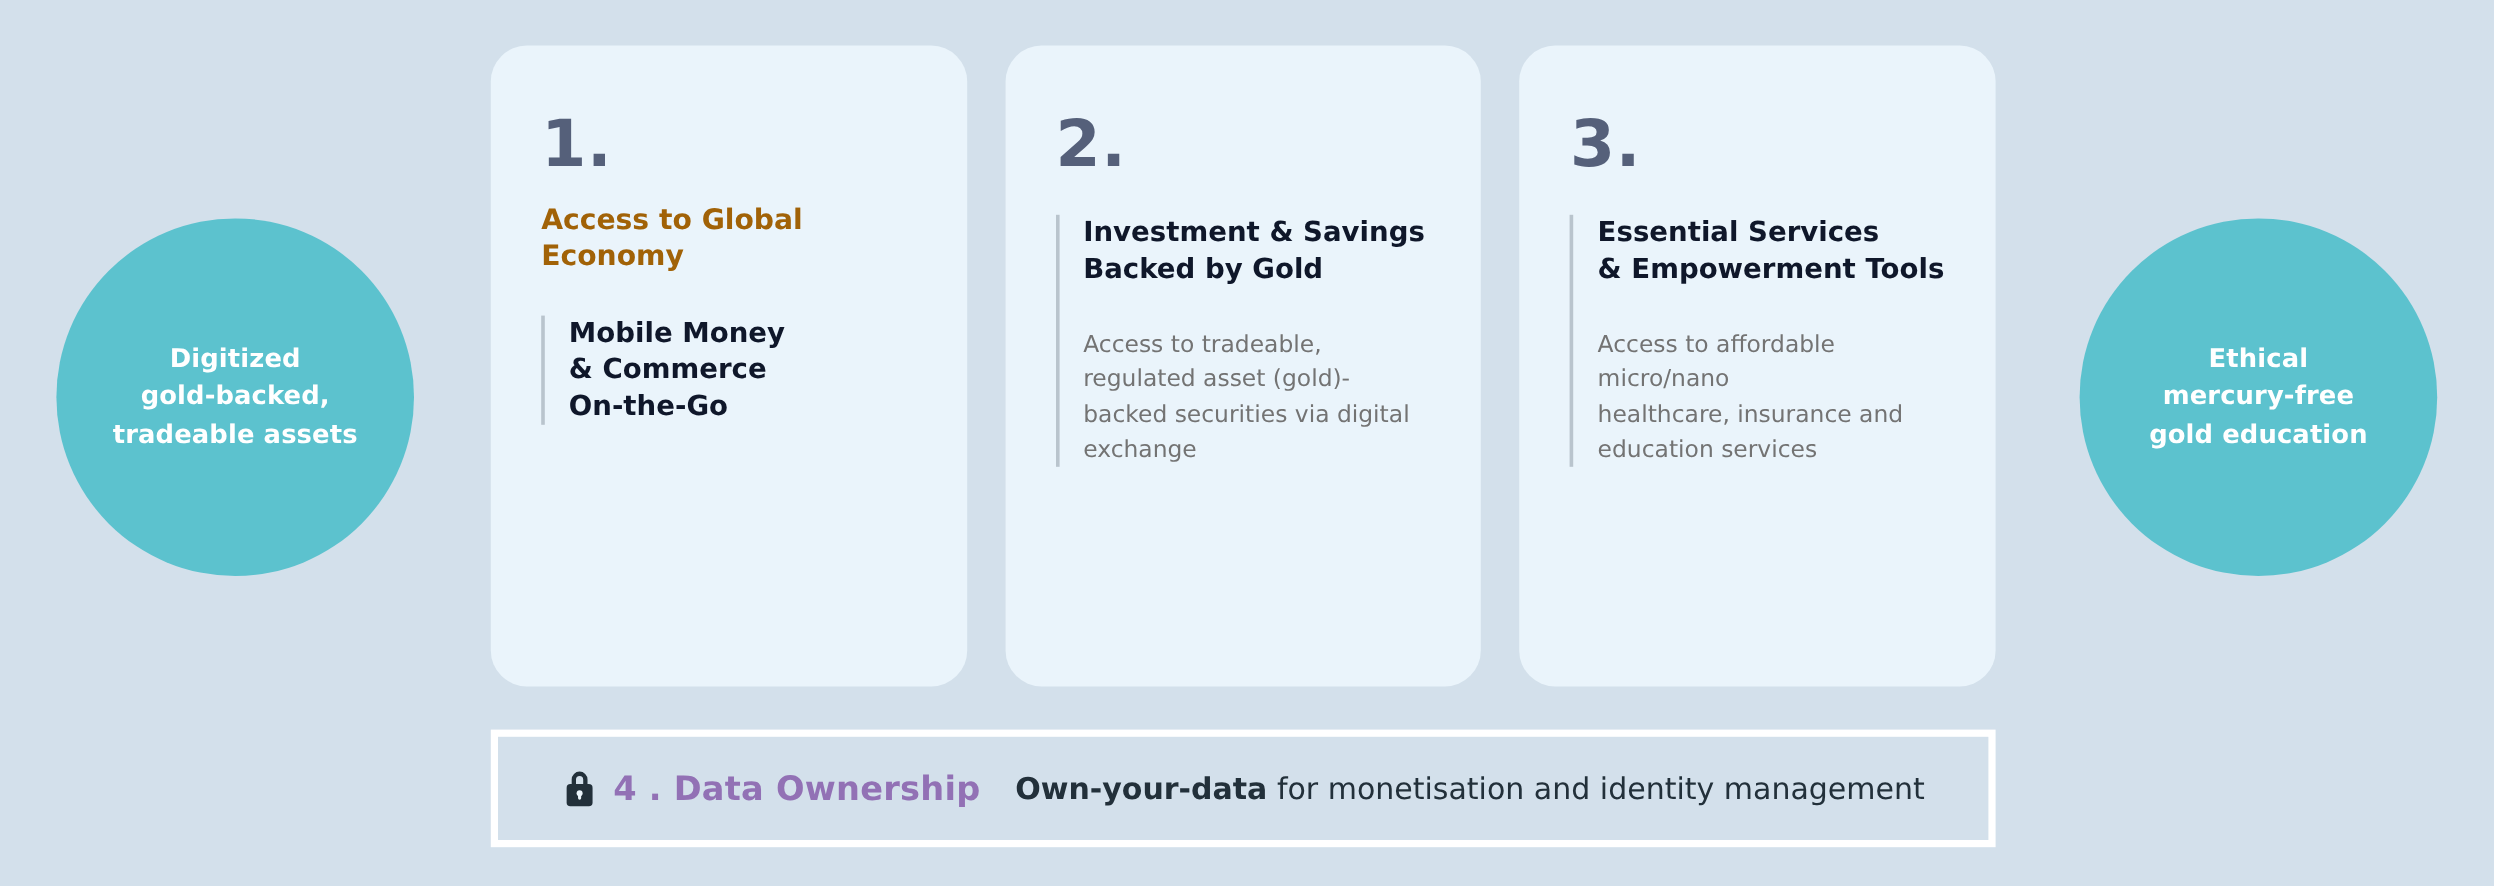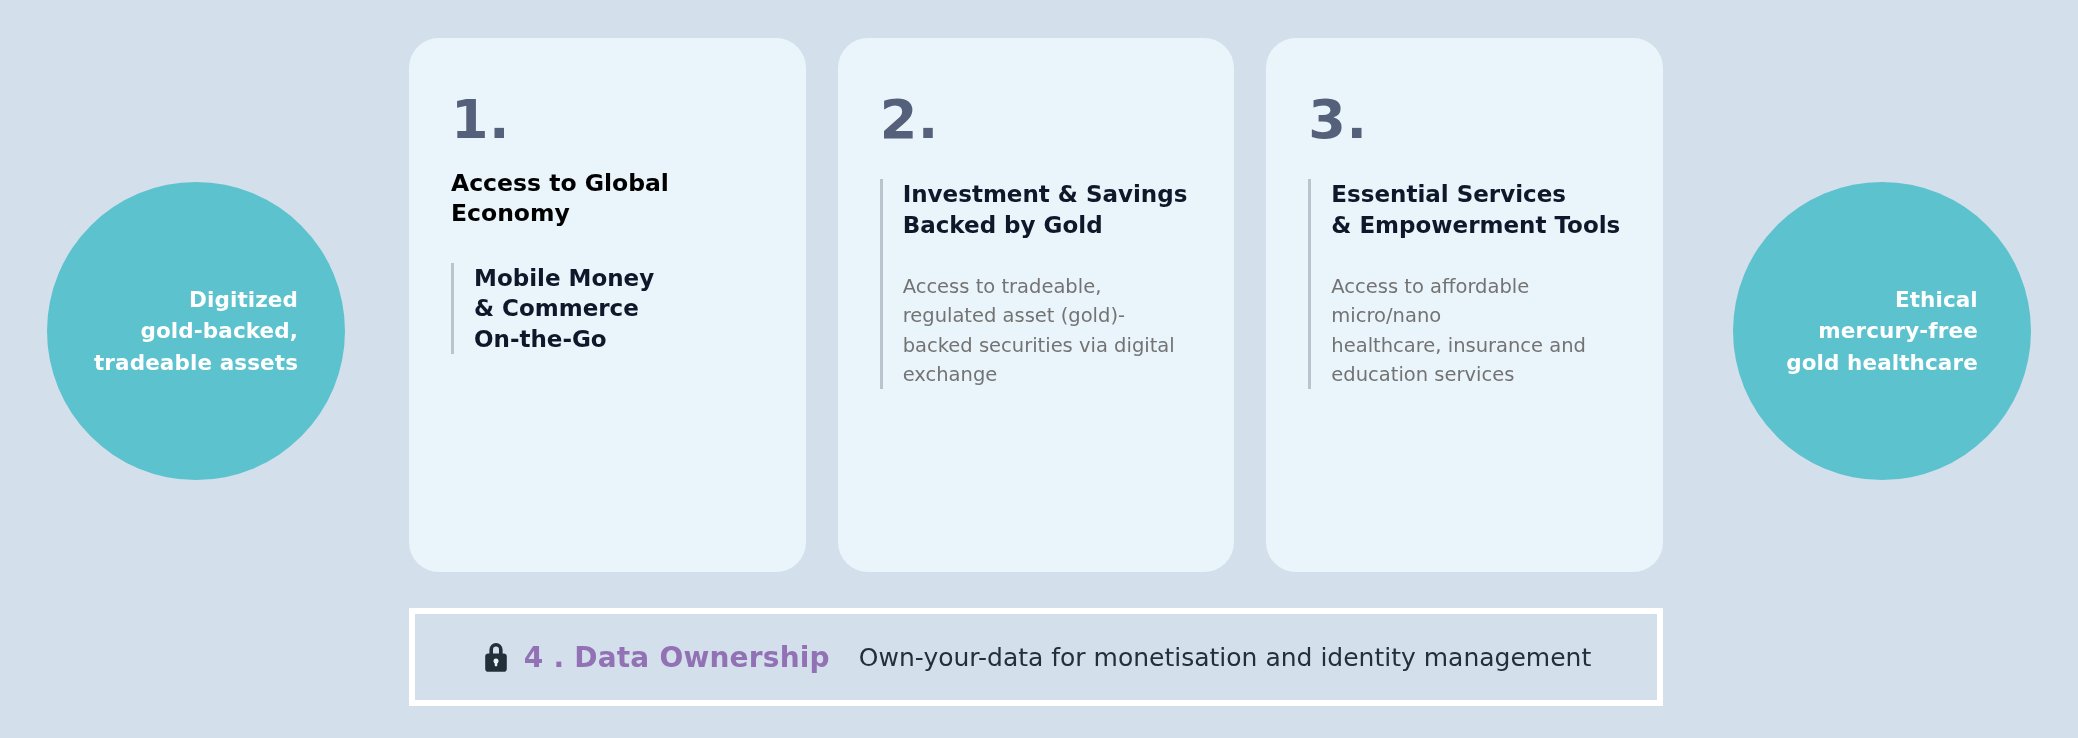--- a/index.html
+++ b/index.html
@@ -26,21 +26,21 @@
   
   .circle {
     position: absolute;
     width: 298px;
     height: 298px;
     border-radius: 50%;
     background: #5cc2ce;
     display: flex;
     align-items: center;
     justify-content: center;
-    text-align: right;
+    text-align: center;
   }
   .circle-left  { left: 47px;  top: 182px; }
   .circle-right { left: 1733px; top: 182px; }
 
   .circle-text {
     color: #ffffff;
     font-size: 21.5px;
     font-weight: bold;
     line-height: 1.45;
     letter-spacing: 0.1px;
@@ -72,21 +72,21 @@
     font-weight: bold;
     color: #55607a;
     line-height: 0.95;
     letter-spacing: 0.5px;
   }
 
   .card-heading {
     margin-top: 24px;
     font-size: 23.5px;
     font-weight: bold;
-    color: #000000;
+    color: #a16207;
     line-height: 1.27;
     white-space: pre-line;
   }
 
   .card-body {
     margin-top: 34px;
     padding-left: 20px;
     border-left: 3px solid #b9c4cd;
   }
 
@@ -136,21 +136,21 @@
     letter-spacing: 0.2px;
     white-space: pre;
   }
 
   .banner-text {
     font-size: 25px;
     color: #22303a;
     margin-left: 16px;
     white-space: pre;
   }
-  .banner-text b { font-weight: normal; }
+  .banner-text b { font-weight: bold; }
 </style>
 </head>
 <body>
 
 <div class="stage">
 
   <div class="circle circle-left">
     <div class="circle-text">Digitized
 gold-backed,
 tradeable assets</div>
@@ -190,21 +190,21 @@
 healthcare, insurance and
 education services</div>
       </div>
     </div>
 
   </div>
 
   <div class="circle circle-right">
     <div class="circle-text">Ethical
 mercury-free
-gold healthcare</div>
+gold education</div>
   </div>
 
   <div class="banner">
     <svg class="lock-icon" viewBox="0 0 30 34" aria-hidden="true">
       <path d="M8.4 14.5 V9.6 a6.6 6.6 0 0 1 13.2 0 v4.9 h-3.6 V9.6 a3 3 0 0 0 -6 0 v4.9 z" fill="#22303a"></path>
       <rect x="4.2" y="13.4" width="21.6" height="18.4" rx="3.1" fill="#22303a"></rect>
       <circle cx="15" cy="21.1" r="2.5" fill="#eaf4fb"></circle>
       <rect x="13.7" y="21" width="2.6" height="5.4" rx="1.3" fill="#eaf4fb"></rect>
     </svg>
     <span class="banner-number">4 . Data Ownership</span>

